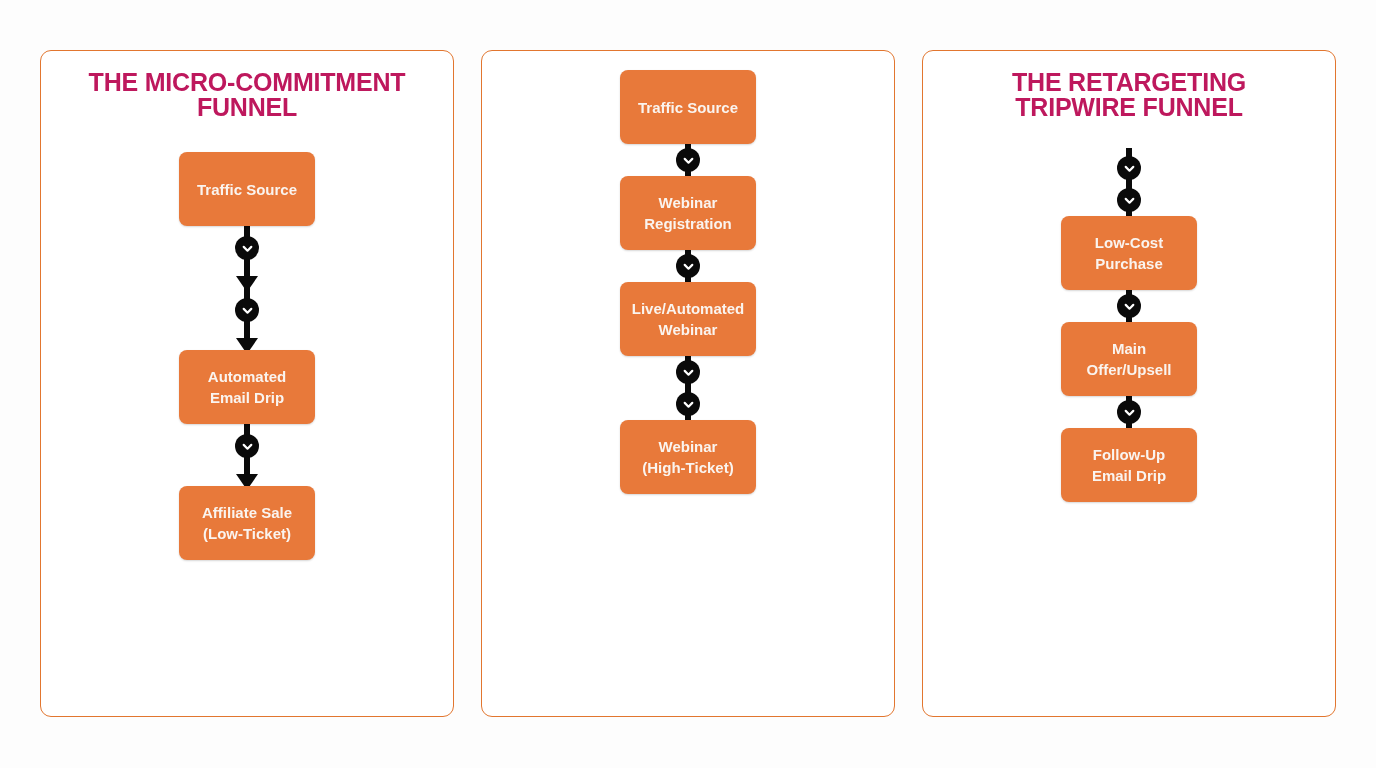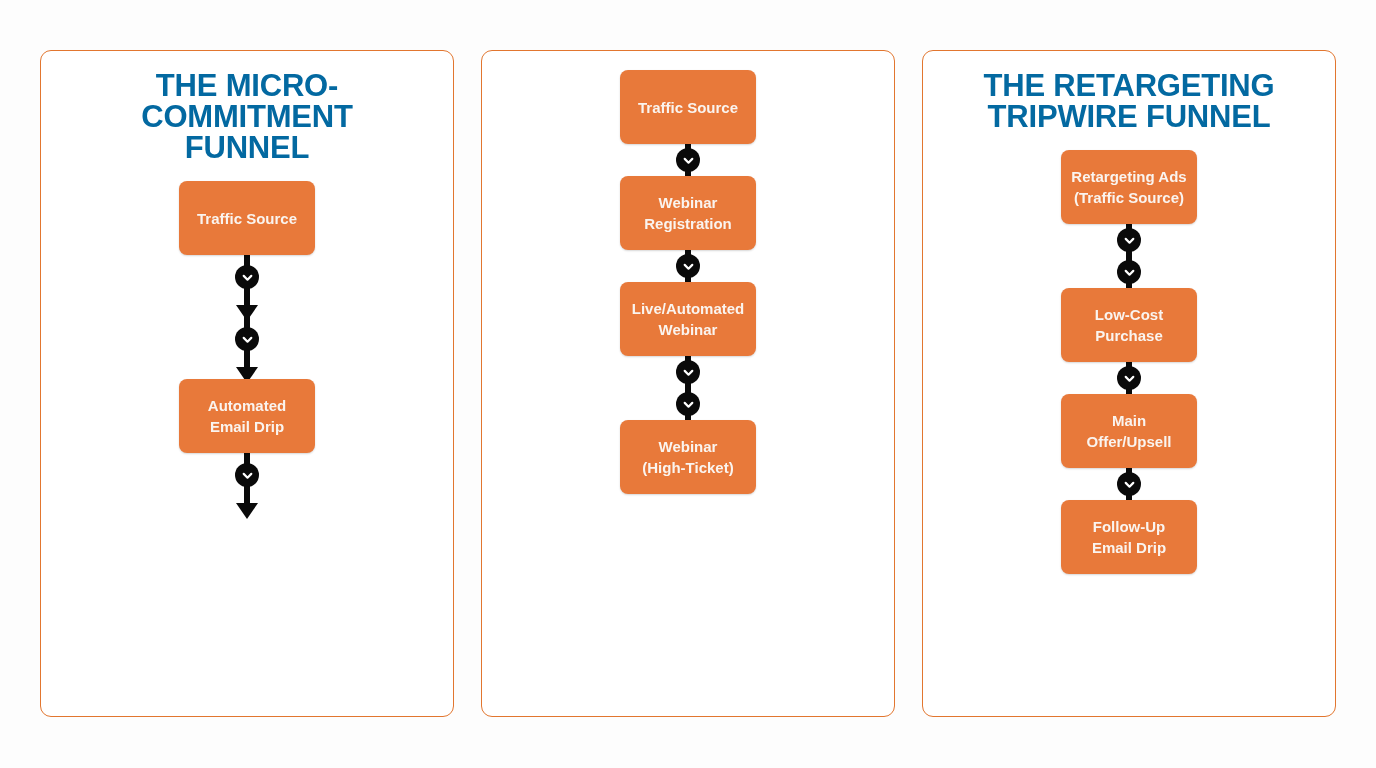--- a/index.html
+++ b/index.html
@@ -33,27 +33,27 @@
     border: 1.6px solid #e2762f;
     border-radius: 11px;
     background: #ffffff;
     display: flex;
     flex-direction: column;
     align-items: center;
     padding: 19px 14px 0 14px;
   }
 
   .funnel-title {
-    font-size: 31px;
+    font-size: 25px;
     font-weight: bold;
-    color: #0369a1;
+    color: #be185d;
     text-align: center;
     line-height: 1.0;
     letter-spacing: -0.2px;
-    margin: 0 0 18px 0;
+    margin: 0 0 32px 0;
     white-space: pre-line;
   }
 
   .flow {
     display: flex;
     flex-direction: column;
     align-items: center;
   }
 
   .node {
@@ -157,20 +157,22 @@
 Email Drip</div>
         <div class="connector long">
           <div class="conn-line"></div>
           <div class="conn-head"></div>
           <div class="conn-dot">
             <svg width="13" height="13" viewBox="0 0 24 24">
               <path d="M5 9 L12 16 L19 9" fill="none" stroke="#ffffff" stroke-width="4" stroke-linecap="round" stroke-linejoin="round"></path>
             </svg>
           </div>
         </div>
+        <div class="node">Affiliate Sale
+(Low-Ticket)</div>
       </div>
     </div>
     <div class="funnel-card">
       <div class="flow">
         <div class="node">Traffic Source</div>
         <div class="connector short">
           <div class="conn-line"></div>
           <div class="conn-dot">
             <svg width="13" height="13" viewBox="0 0 24 24">
               <path d="M5 9 L12 16 L19 9" fill="none" stroke="#ffffff" stroke-width="4" stroke-linecap="round" stroke-linejoin="round"></path>
@@ -206,22 +208,20 @@
           </div>
         </div>
         <div class="node">Webinar
 (High-Ticket)</div>
       </div>
     </div>
     <div class="funnel-card">
       <div class="funnel-title">THE RETARGETING
 TRIPWIRE FUNNEL</div>
       <div class="flow">
-        <div class="node">Retargeting Ads
-(Traffic Source)</div>
         <div class="connector short">
           <div class="conn-line"></div>
           <div class="conn-dot">
             <svg width="13" height="13" viewBox="0 0 24 24">
               <path d="M5 9 L12 16 L19 9" fill="none" stroke="#ffffff" stroke-width="4" stroke-linecap="round" stroke-linejoin="round"></path>
             </svg>
           </div>
         </div>
         <div class="connector short">
           <div class="conn-line"></div>

